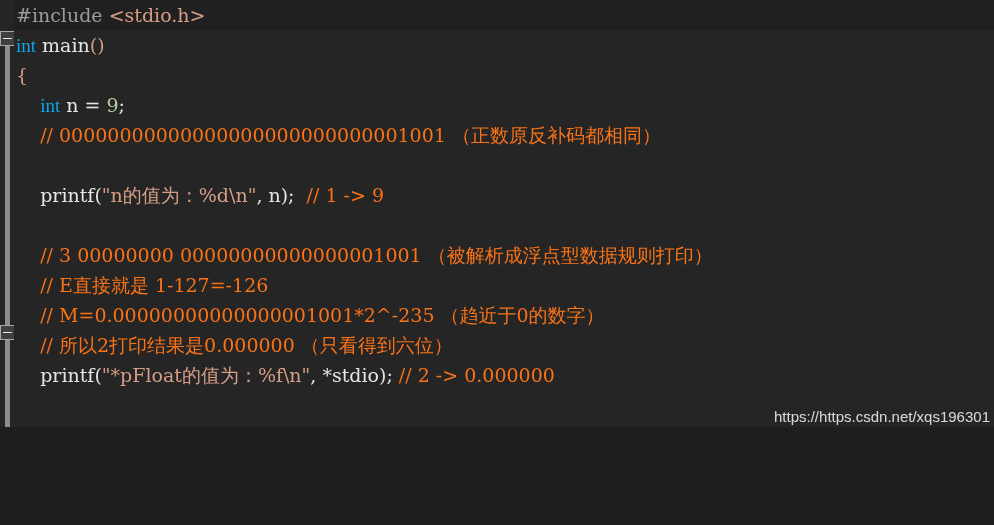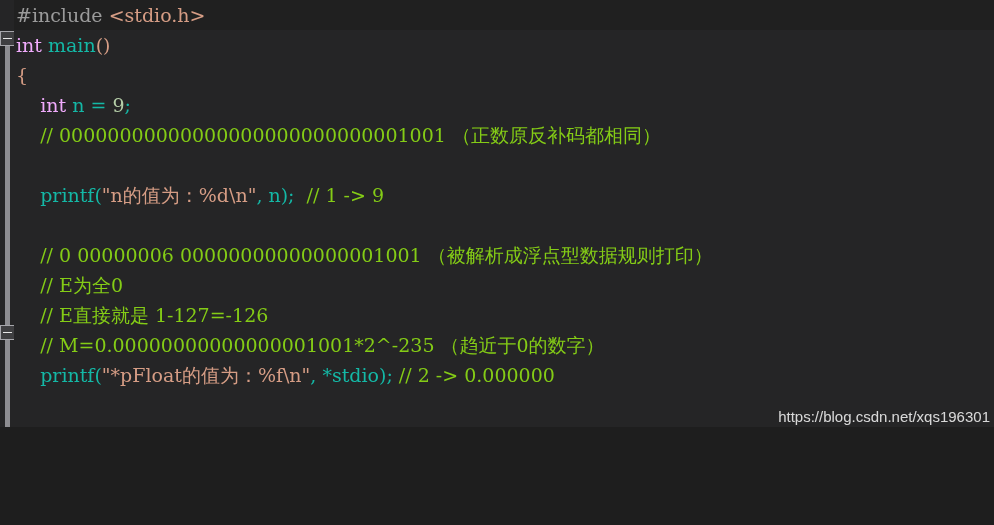--- a/index.html
+++ b/index.html
@@ -65,27 +65,27 @@
     font-size: 19px;
     white-space: pre;
     color: #dcdcdc;
     padding-left: 2px;
     letter-spacing: 0px;
   }
   .line.current {
     background: #202020;
   }
 
-  .kw   { color: #f0abfc; }
-  .cmt  { color: #84cc16; }
+  .kw   { color: #0ea5e9; font-family: Liberation Serif, serif; }
+  .cmt  { color: #f97316; }
   .str  { color: #d69d85; }
   .num  { color: #b5cea8; }
   .pre  { color: #9b9b9b; }
   .inc  { color: #d69d85; }
-  .pln  { color: #14b8a6; }
+  .pln  { color: #e5e5e5; }
 
   
   #watermark {
     position: absolute;
     right: 4px;
     bottom: 2px;
     font-family: "Liberation Sans", sans-serif;
     font-size: 15px;
     color: #e8e8e8;
     opacity: 0.92;
@@ -105,22 +105,22 @@
 
   <div id="code">
       <div class="line current"><span class="pre">#include </span><span class="inc">&lt;stdio.h&gt;</span></div>
       <div class="line"><span class="kw">int</span><span class="pln"> main</span><span class="str">()</span></div>
       <div class="line"><span class="str">{</span></div>
       <div class="line"><span class="pln">    </span><span class="kw">int</span><span class="pln"> n = </span><span class="num">9</span><span class="pln">;</span></div>
       <div class="line"><span class="pln">    </span><span class="cmt">// 00000000000000000000000000001001 （正数原反补码都相同）</span></div>
       <div class="line"><span class="pln"> </span></div>
       <div class="line"><span class="pln">    </span><span class="pln">printf(</span><span class="str">"n的值为：%d\n"</span><span class="pln">, n);  </span><span class="cmt">// 1 -&gt; 9</span></div>
       <div class="line"><span class="pln"> </span></div>
-      <div class="line"><span class="pln">    </span><span class="cmt">// 0 00000006 00000000000000001001 （被解析成浮点型数据规则打印）</span></div>
-      <div class="line"><span class="pln">    </span><span class="cmt">// E为全0</span></div>
+      <div class="line"><span class="pln">    </span><span class="cmt">// 3 00000000 00000000000000001001 （被解析成浮点型数据规则打印）</span></div>
       <div class="line"><span class="pln">    </span><span class="cmt">// E直接就是 1-127=-126</span></div>
       <div class="line"><span class="pln">    </span><span class="cmt">// M=0.00000000000000001001*2^-235 （趋近于0的数字）</span></div>
+      <div class="line"><span class="pln">    </span><span class="cmt">// 所以2打印结果是0.000000 （只看得到六位）</span></div>
       <div class="line"><span class="pln">    </span><span class="pln">printf(</span><span class="str">"*pFloat的值为：%f\n"</span><span class="pln">, *stdio); </span><span class="cmt">// 2 -&gt; 0.000000</span></div>
     </div>
 
-  <div id="watermark">https://blog.csdn.net/xqs196301</div>
+  <div id="watermark">https://https.csdn.net/xqs196301</div>
 
 </div>
 
 </body></html>

